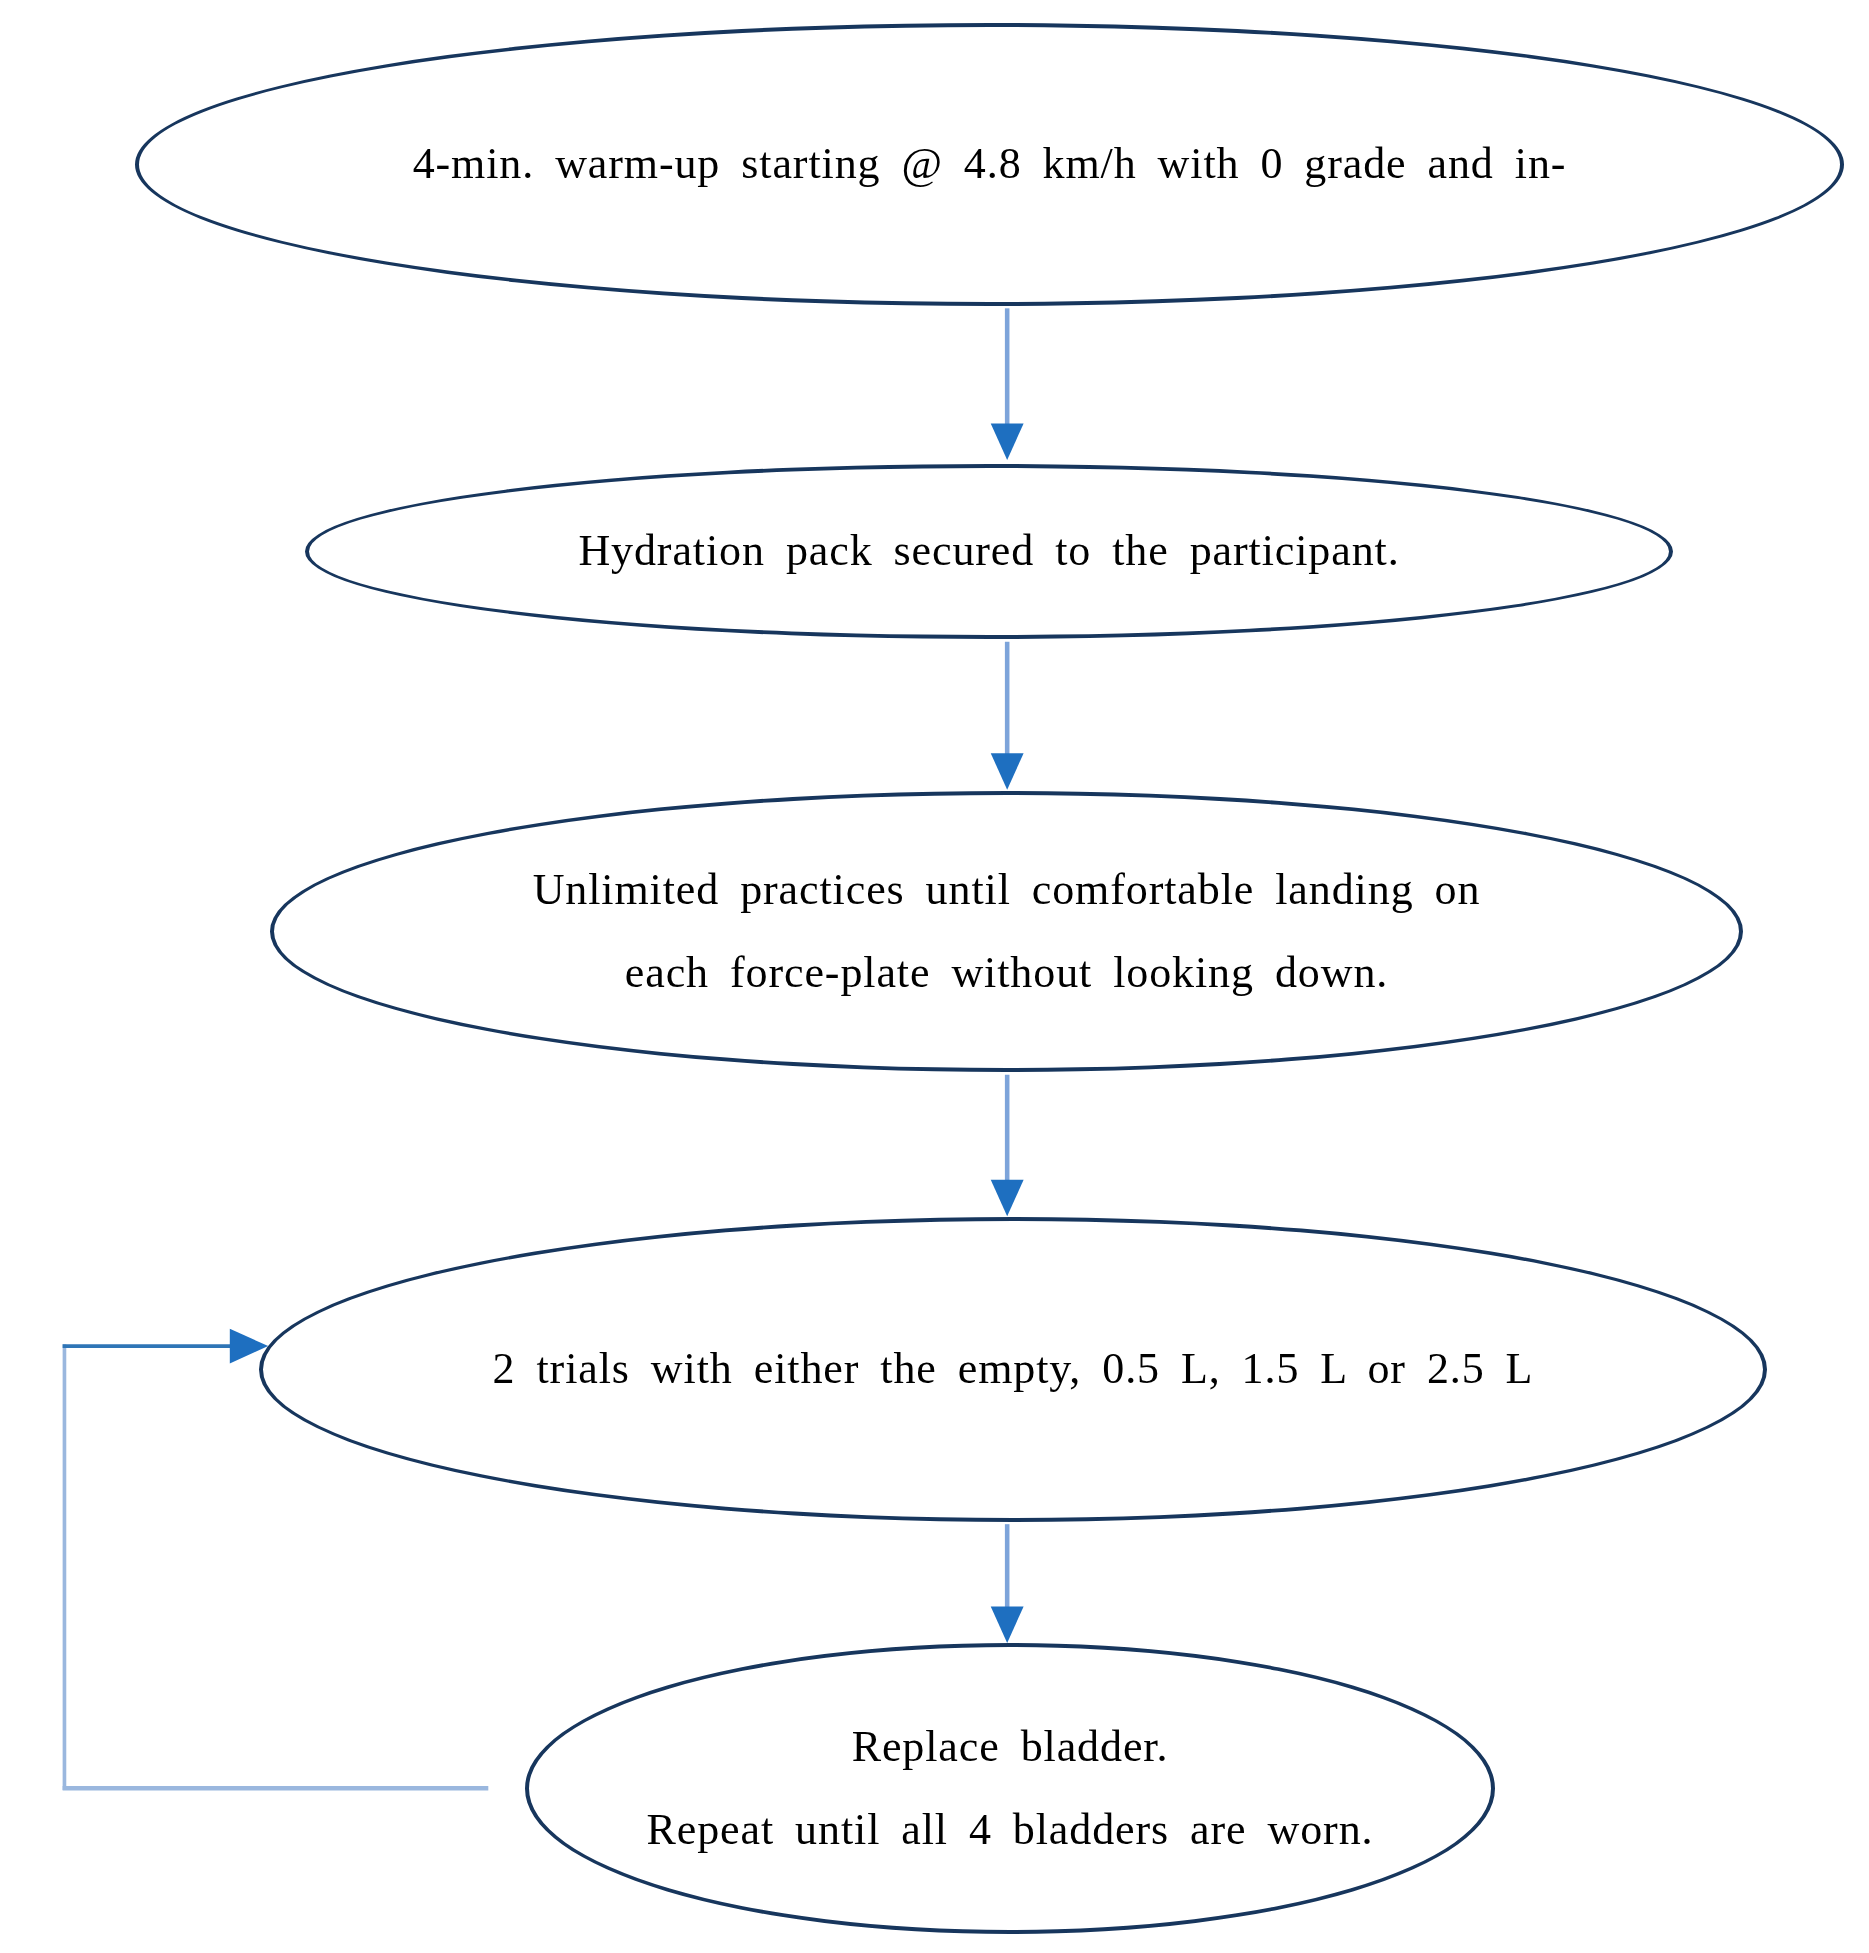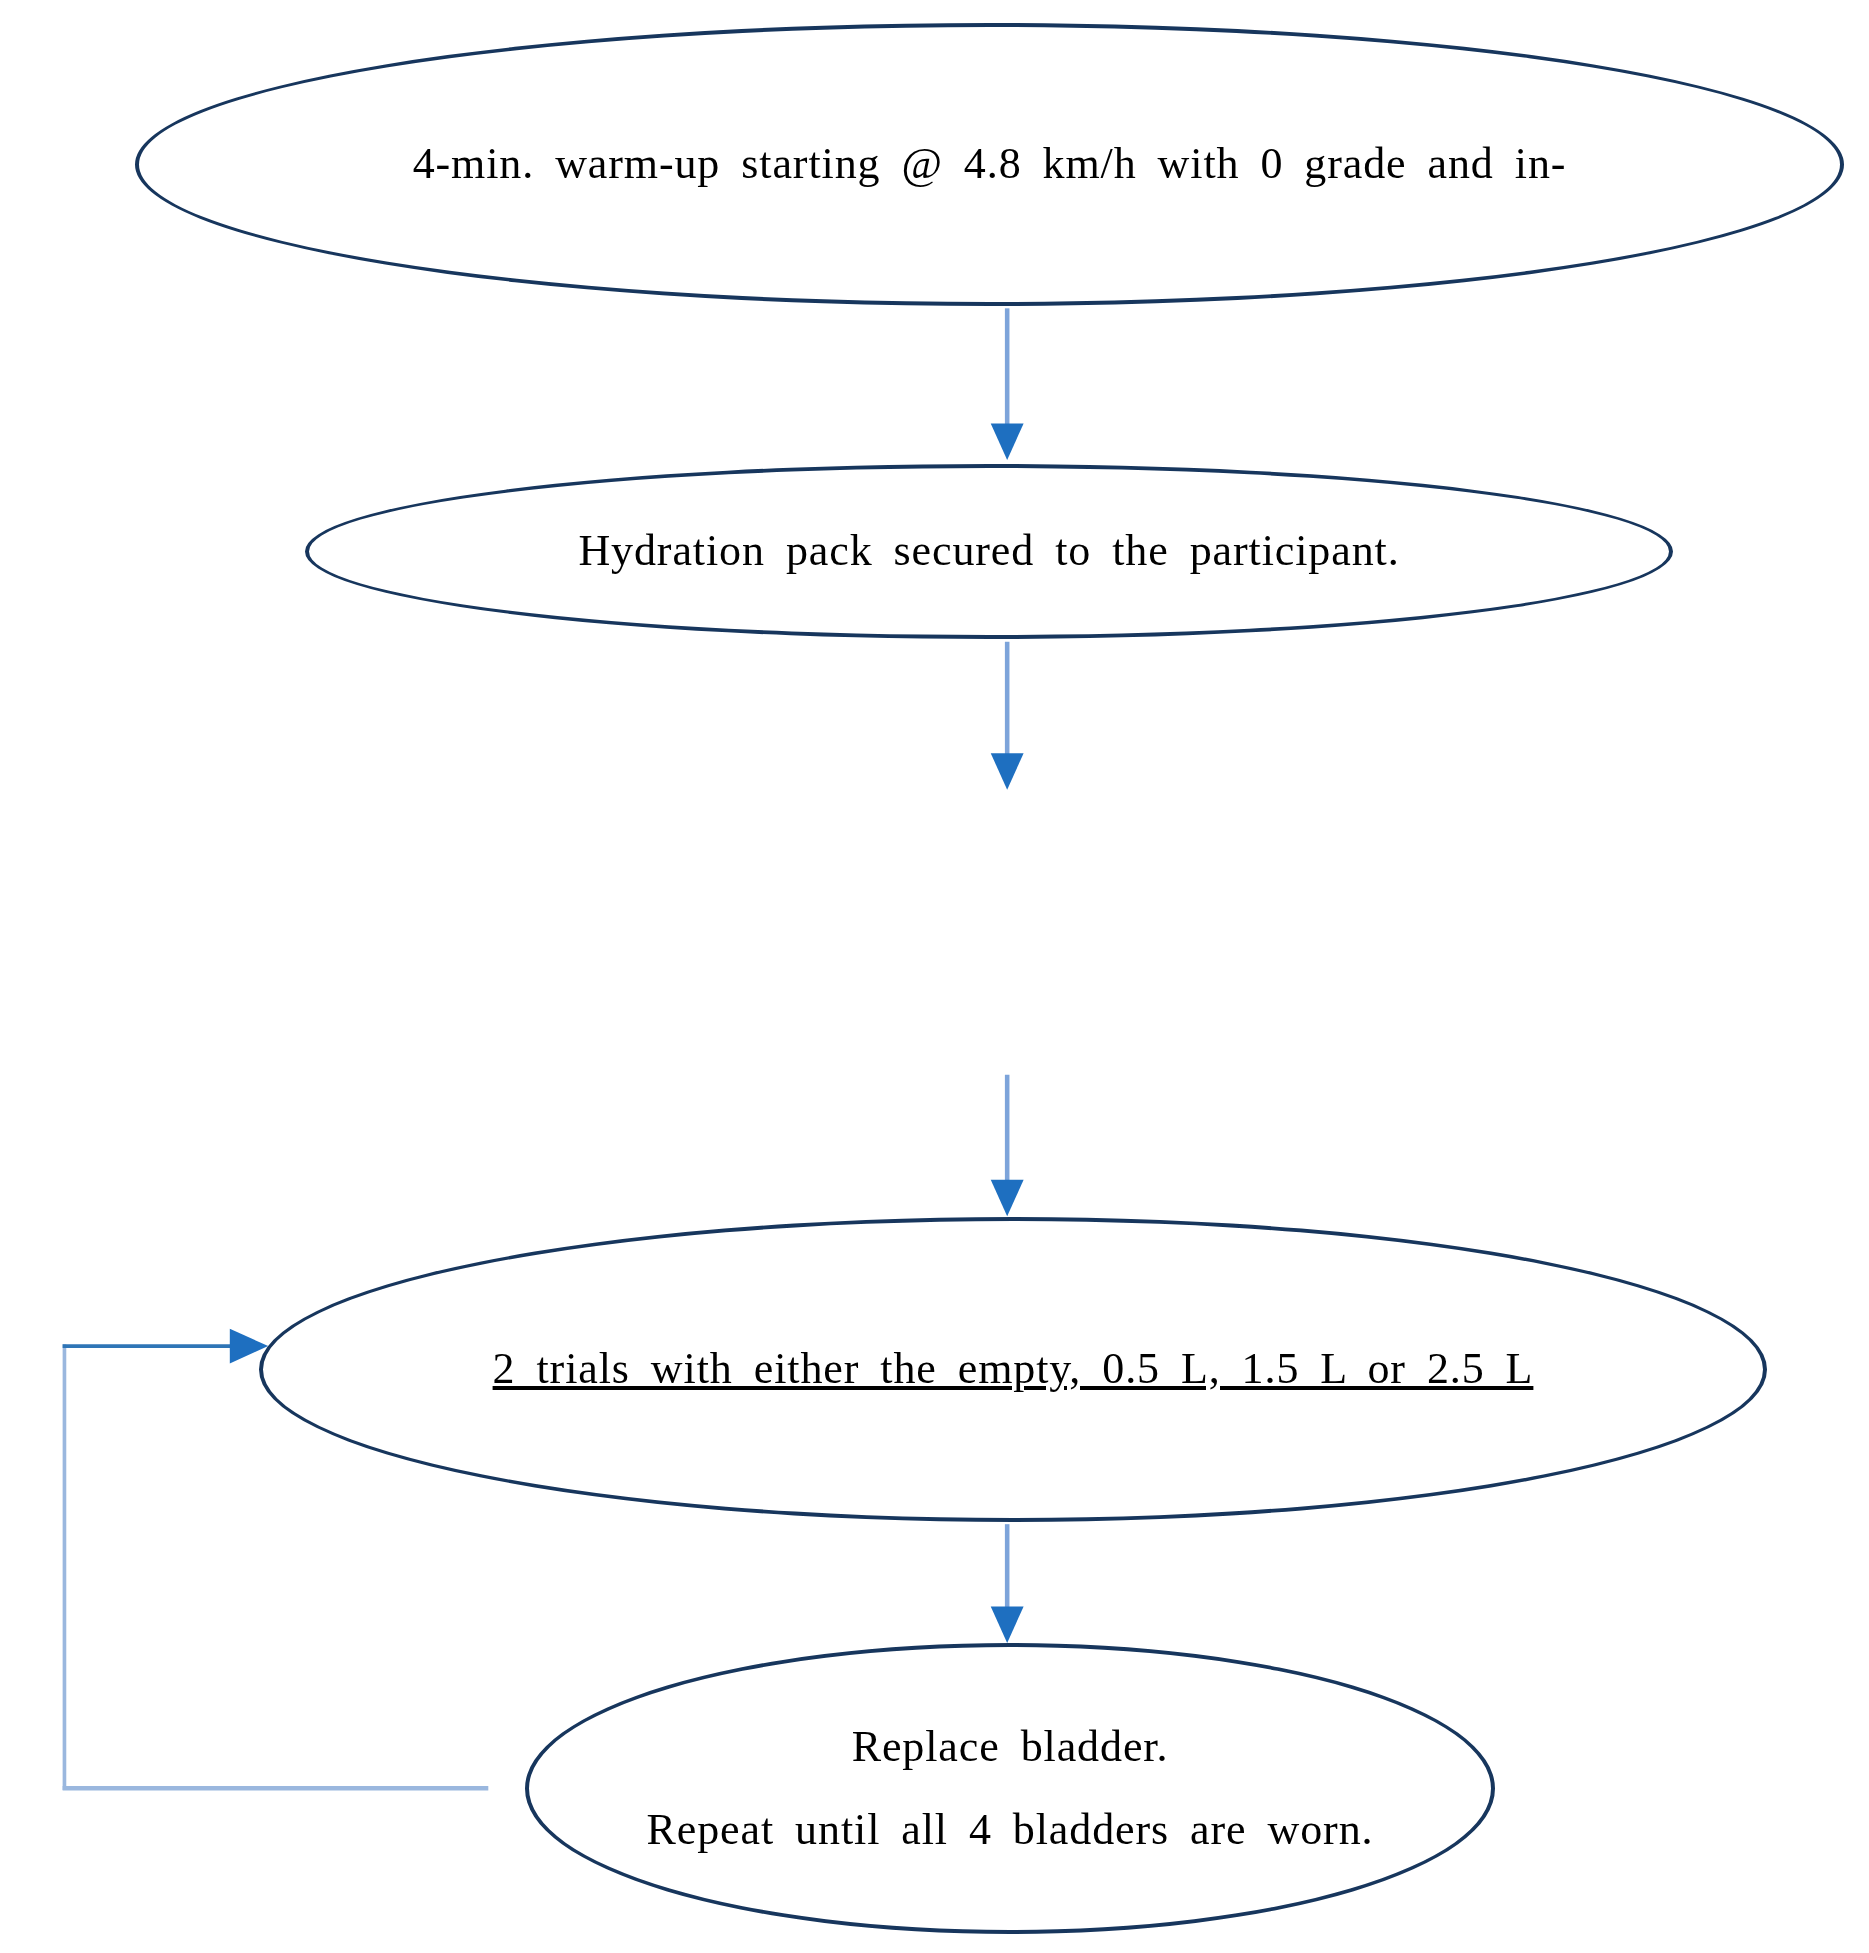--- a/index.html
+++ b/index.html
@@ -48,21 +48,21 @@
     line-height: 1.05;
     padding: 0 27.4px;
   }
   .node-text .line {
     white-space: nowrap;
   }
   
   #node-warmup    { left: 108px;  top: 23px;   width: 1709px; height: 283px; }
   #node-hydration { left: 278px;  top: 464px;  width: 1368px; height: 175px; }
   #node-practice  { left: 243px;  top: 791px;  width: 1473px; height: 281px; }
-  #node-trials    { left: 232px;  top: 1217px; width: 1508px; height: 305px; text-decoration: underline; }
+  #node-trials    { left: 232px;  top: 1217px; width: 1508px; height: 305px; }
   #node-replace   { left: 498px;  top: 1643px; width: 970px; height: 291px; justify-content: center; }
   #node-warmup .node-text    { gap: 31px; }
   #node-trials .node-text    { gap: 48px; }
 </style>
 </head>
 <body>
 
 <div class="canvas">
 
   <svg class="connectors" viewBox="0 0 2046 2138" xmlns="http://www.w3.org/2000/svg">
@@ -90,20 +90,26 @@
       <span class="line">4-min. warm-up starting @ 4.8 km/h with 0 grade and in-</span>
     </div>
   </div>
 
   <div class="node" id="node-hydration">
     <div class="node-text">
       <span class="line">Hydration pack secured to the participant.</span>
     </div>
   </div>
 
+  <div class="node" id="node-practice">
+    <div class="node-text">
+      <span class="line">Unlimited practices until comfortable landing on</span>
+      <span class="line">each force-plate without looking down.</span>
+    </div>
+  </div>
 
   <div class="node" id="node-trials">
     <div class="node-text">
       <span class="line">2 trials with either the empty, 0.5 L, 1.5 L or 2.5 L</span>
     </div>
   </div>
 
   <div class="node" id="node-replace">
     <div class="node-text">
       <span class="line">Replace bladder.</span>

